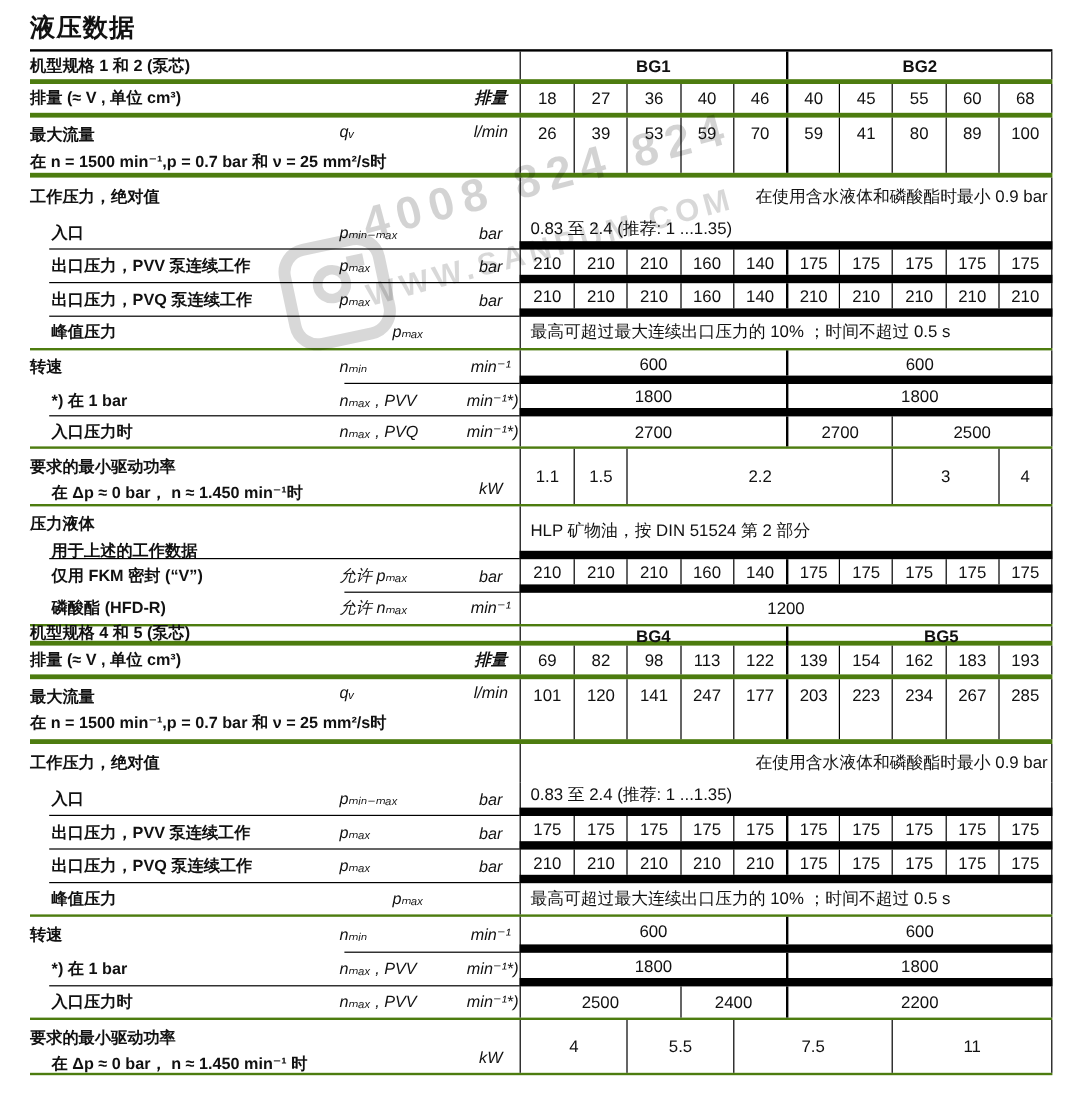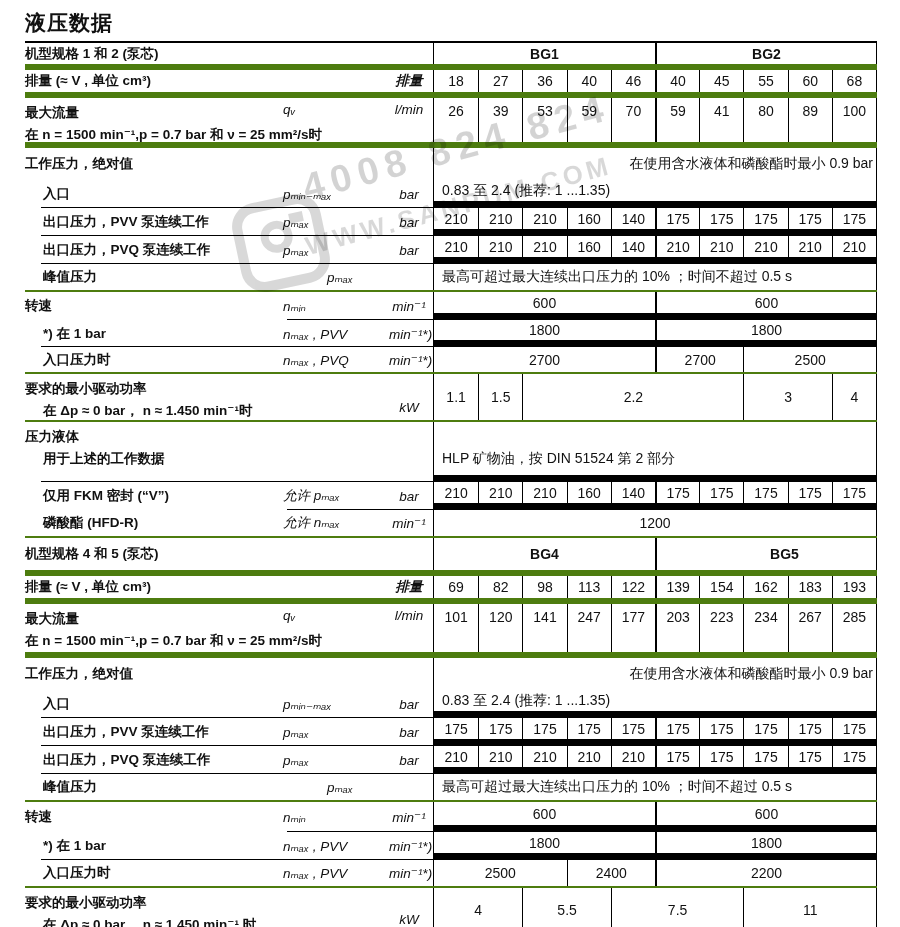--- a/index.html
+++ b/index.html
@@ -6,21 +6,21 @@
   html,body { width: 900px; height: 927px; background: #ffffff; color: #111;
     font-family: "Liberation Sans", "DejaVu Sans", sans-serif; position: relative; overflow: hidden; }
 
   .page { position: absolute; left: 25px; top: 4px; width: 852px; z-index: 1; }
 
   .titlebar { font-size: 21px; font-weight: bold; letter-spacing: 1px;
     padding: 5px 0 4px 0; border-bottom: 2px solid #000; }
 
   
   .row { display: flex; position: relative; }
-  .row.bb  { border-bottom: 6px solid #4d7c0f; }
+  .row.bb  { border-bottom: 4px solid #4d7c0f; }
   .row.bb2 { border-bottom-width: 2px; }
 
   .lab { width: 408px; flex-shrink: 0; display: flex; align-items: center; position: relative; }
   .utop .lab { align-items: flex-start; }
   .ubot .lab { align-items: flex-end; padding-bottom: 5px; }
   .utop .sym, .utop .unit { padding-top: 4px; }
 
   .ltxt { flex: 1; min-width: 0; }
   .two .ltxt { align-self: stretch; padding-top: 4px; }
   .l1, .l2 { font-weight: bold; font-size: 13.5px; line-height: 1.6; white-space: nowrap; }
@@ -259,21 +259,21 @@
           <div class="unit">kW</div>
         </div>
         <div class="vals">
           <div class="cell first" style="grid-column: 1 / span 1;">1.1</div>
           <div class="cell" style="grid-column: 2 / span 1;">1.5</div>
           <div class="cell" style="grid-column: 3 / span 5;">2.2</div>
           <div class="cell" style="grid-column: 8 / span 2;">3</div>
           <div class="cell" style="grid-column: 10 / span 1;">4</div>
         </div>
       </div>
-      <div class="row vbot two" style="height: 60px;">
+      <div class="row vbot two" style="height: 44px;">
         <div class="lab">
           <div class="ltxt">
             <div class="l1">压力液体</div>
             <div class="l2 ind">用于上述的工作数据</div>
           </div>
           <div class="lline ind-line"></div>
         </div>
         <div class="vals vb">
           <div class="cell first al" style="grid-column: 1 / span 10;">HLP 矿物油，按 DIN 51524 第 2 部分</div>
         </div>
@@ -305,21 +305,21 @@
           <div class="ltxt">
             <div class="l1 ind">磷酸酯 (HFD-R)</div>
           </div>
           <div class="sym">允许 nₘₐₓ</div>
           <div class="unit">min⁻¹</div>
         </div>
         <div class="vals">
           <div class="cell first" style="grid-column: 1 / span 10;">1200</div>
         </div>
       </div>
-      <div class="row bb" style="height: 38px;">
+      <div class="row bb" style="height: 16px;">
         <div class="lab">
           <div class="ltxt">
             <div class="l1">机型规格 4 和 5 (泵芯)</div>
           </div>
         </div>
         <div class="vals">
           <div class="cell first b" style="grid-column: 1 / span 5;">BG4</div>
           <div class="cell grp b" style="grid-column: 6 / span 5; padding-left: 36px;">BG5</div>
         </div>
       </div>

